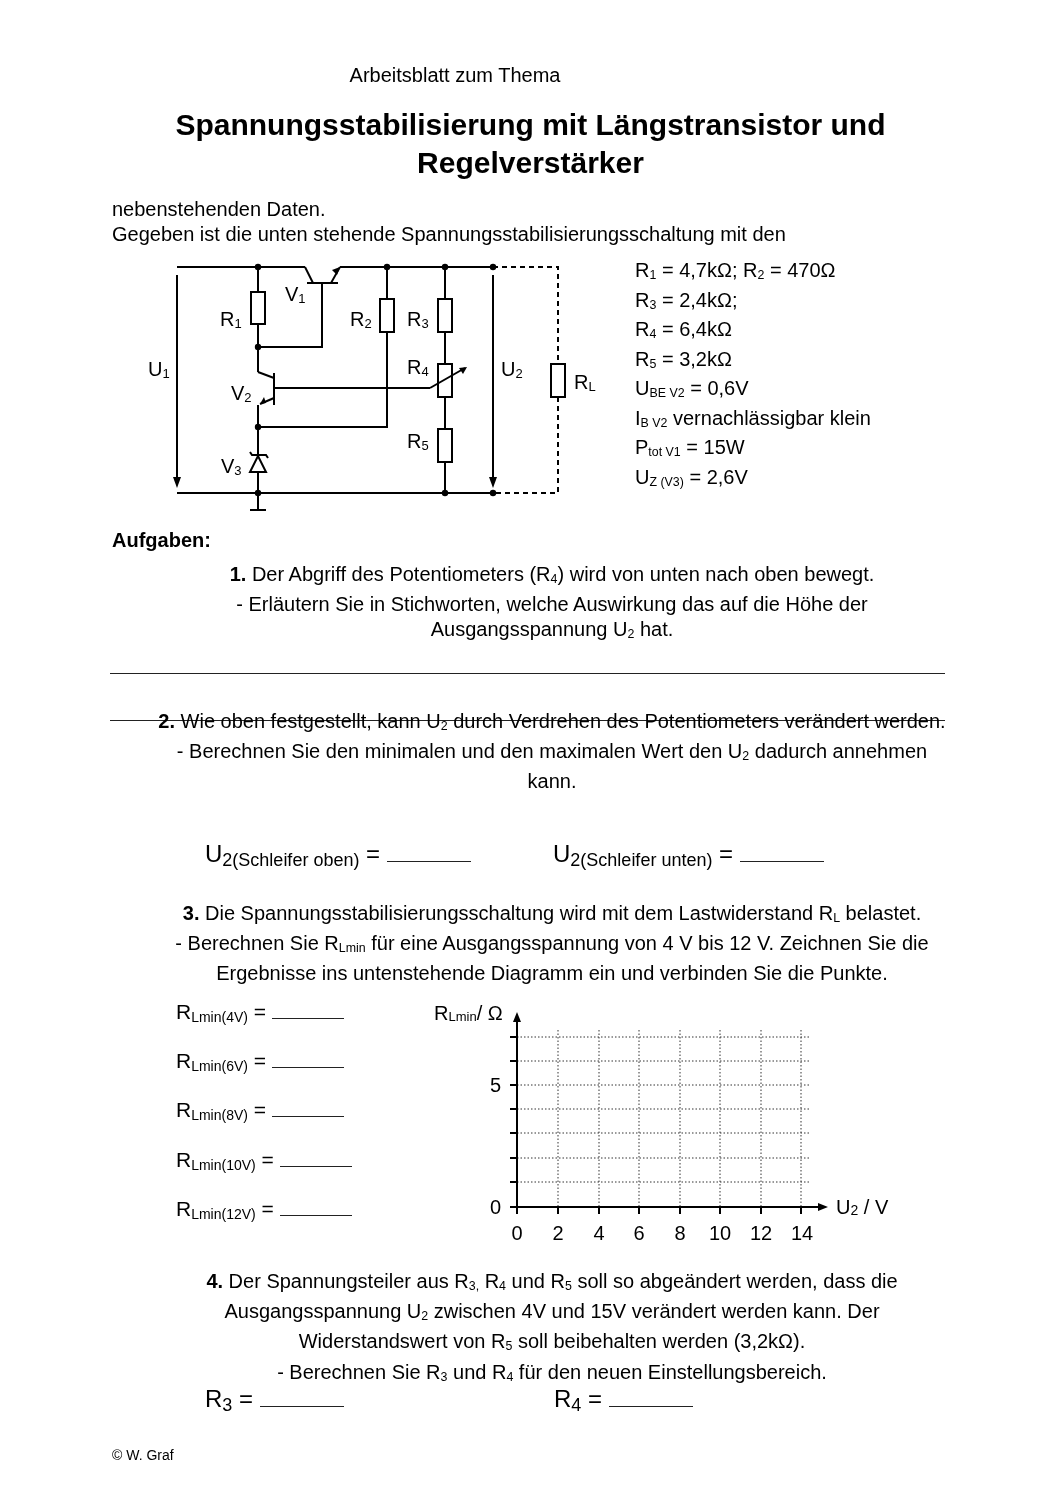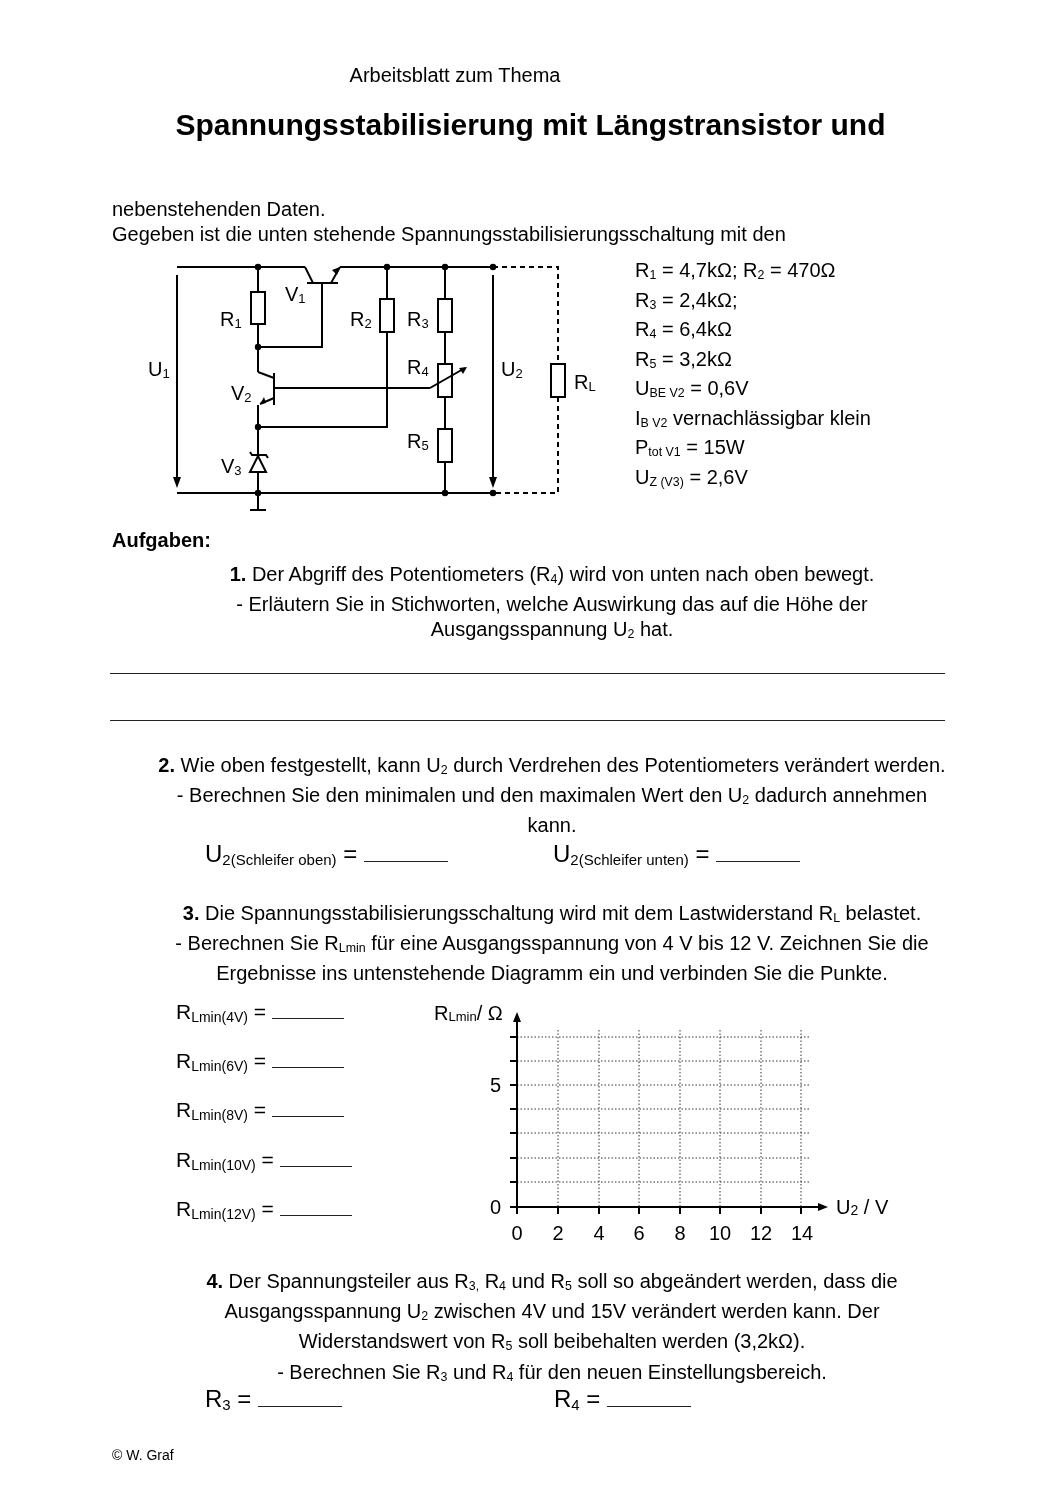--- a/index.html
+++ b/index.html
@@ -11,33 +11,34 @@
   .title { left:0; width:1061px; top:106px; text-align:center; font-size:30px; font-weight:bold; line-height:38px; }
   .para { font-size:20px; line-height:25px; }
   .intro { left:112px; top:197px; width:800px; }
   .data-list { left:635px; top:258px; font-size:20px; line-height:24.3px; }
   .data-list div { white-space:nowrap; }
   .aufgaben { left:112px; top:529px; font-size:20px; font-weight:bold;text-align:center; }
   .task { left:112px; width:880px;text-align:center; }
   .task b { font-weight:bold; }
   .answer-line { left:110px; width:835px; border-bottom:1.5px solid #222; height:0; }
   .formula { font-size:24px; white-space:nowrap; }
-  .formula .lbl { font-size:15px; vertical-align:-0.2em; }
+  .formula .lbl { font-size:18px; vertical-align:-0.2em; }
   .blank { display:inline-block; border-bottom:1.5px solid #222; height:1px; vertical-align:0; }
   .rl-item { left:176px; font-size:21px; white-space:nowrap;text-align:right; }
   .rl-item .lbl { font-size:14px; vertical-align:-0.2em; }
   .copyright { left:112px; top:1447px; font-size:14px; }
   svg text { font-family:"Liberation Sans", sans-serif; }
 </style>
 </head>
 <body>
 
 <div class="abs header-kicker">Arbeitsblatt zum Thema</div>
 <div class="abs title">
   <div>Spannungsstabilisierung mit Längstransistor und</div>
+  <div>Regelverstärker</div>
 </div>
 
 <div class="abs para intro">
   <div>nebenstehenden Daten.</div>
   <div>Gegeben ist die unten stehende Spannungsstabilisierungsschaltung mit den</div>
 </div>
 
 <svg class="abs" style="left:0;top:0" width="620" height="520" viewBox="0 0 620 520">
   <g stroke="#000" stroke-width="2" fill="none">
 
@@ -138,21 +139,21 @@
 <div class="abs aufgaben">Aufgaben:</div>
 
 <div class="abs para task" style="top:562px">
   <div><b>1.</b><span> Der Abgriff des Potentiometers (R</span><span class="sub">4</span><span>) wird von unten nach oben bewegt.</span></div>
   <div>- Erläutern Sie in Stichworten, welche Auswirkung das auf die Höhe der</div>
   <div><span>Ausgangsspannung U</span><span class="sub">2</span><span> hat.</span></div>
 </div>
 <div class="abs answer-line" style="top:673px"></div>
 <div class="abs answer-line" style="top:720px"></div>
 
-<div class="abs para task" style="top:753px">
+<div class="abs para task" style="top:709px">
   <div><b>2.</b><span> Wie oben festgestellt, kann U</span><span class="sub">2</span><span> durch Verdrehen des Potentiometers verändert werden.</span></div>
   <div><span>- Berechnen Sie den minimalen und den maximalen Wert den U</span><span class="sub">2</span><span> dadurch annehmen</span></div>
   <div>kann.</div>
 </div>
 <div class="abs formula" style="left:205px;top:840px">
   <span>U</span><span class="lbl">2(Schleifer oben)</span><span> = </span><span class="blank" style="width:84px"></span>
 </div>
 <div class="abs formula" style="left:553px;top:840px">
   <span>U</span><span class="lbl">2(Schleifer unten)</span><span> = </span><span class="blank" style="width:84px"></span>
 </div>

